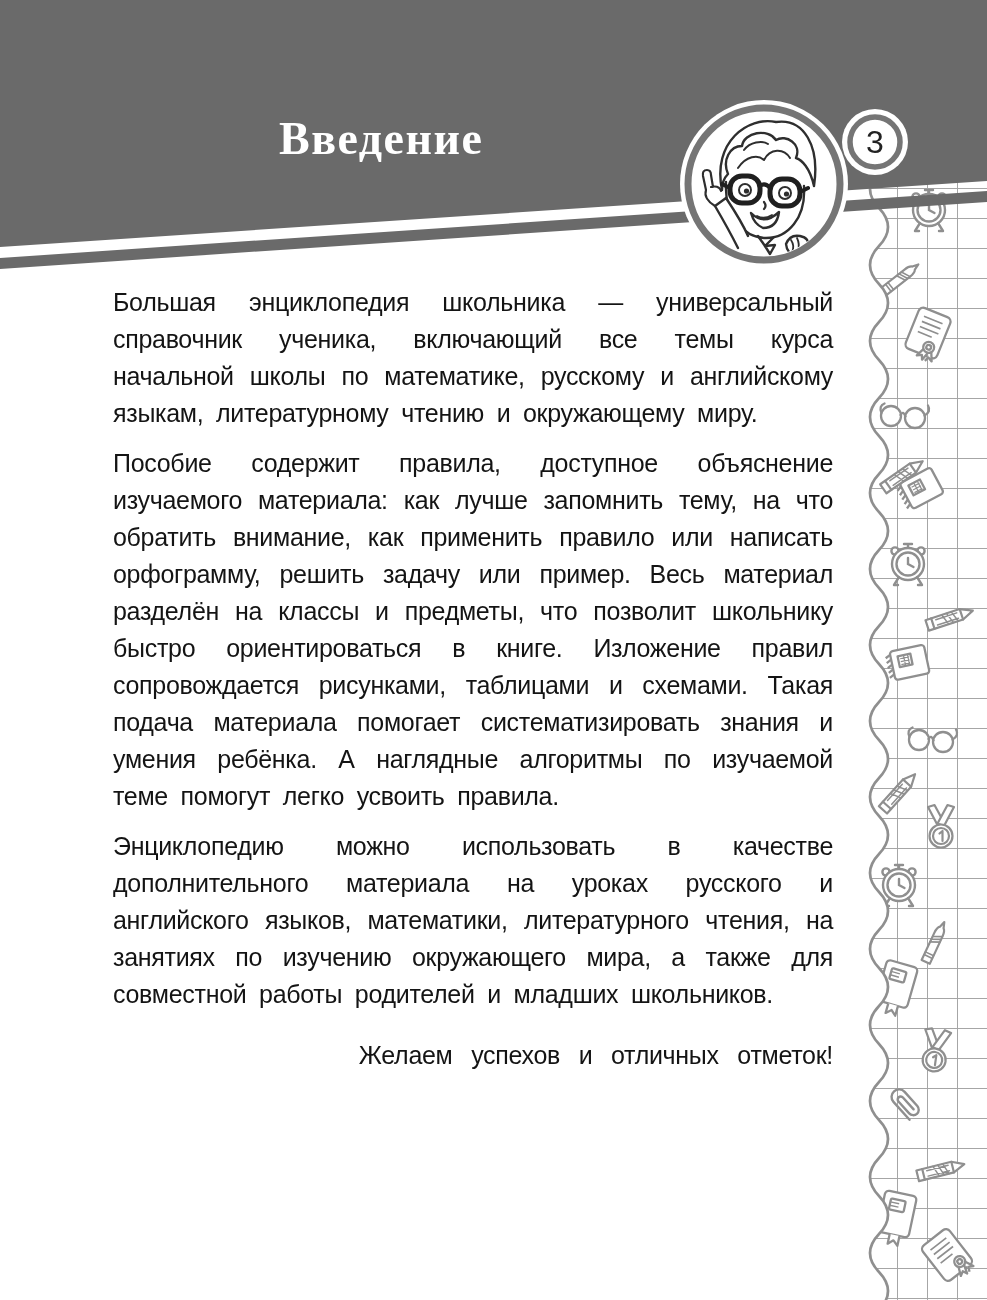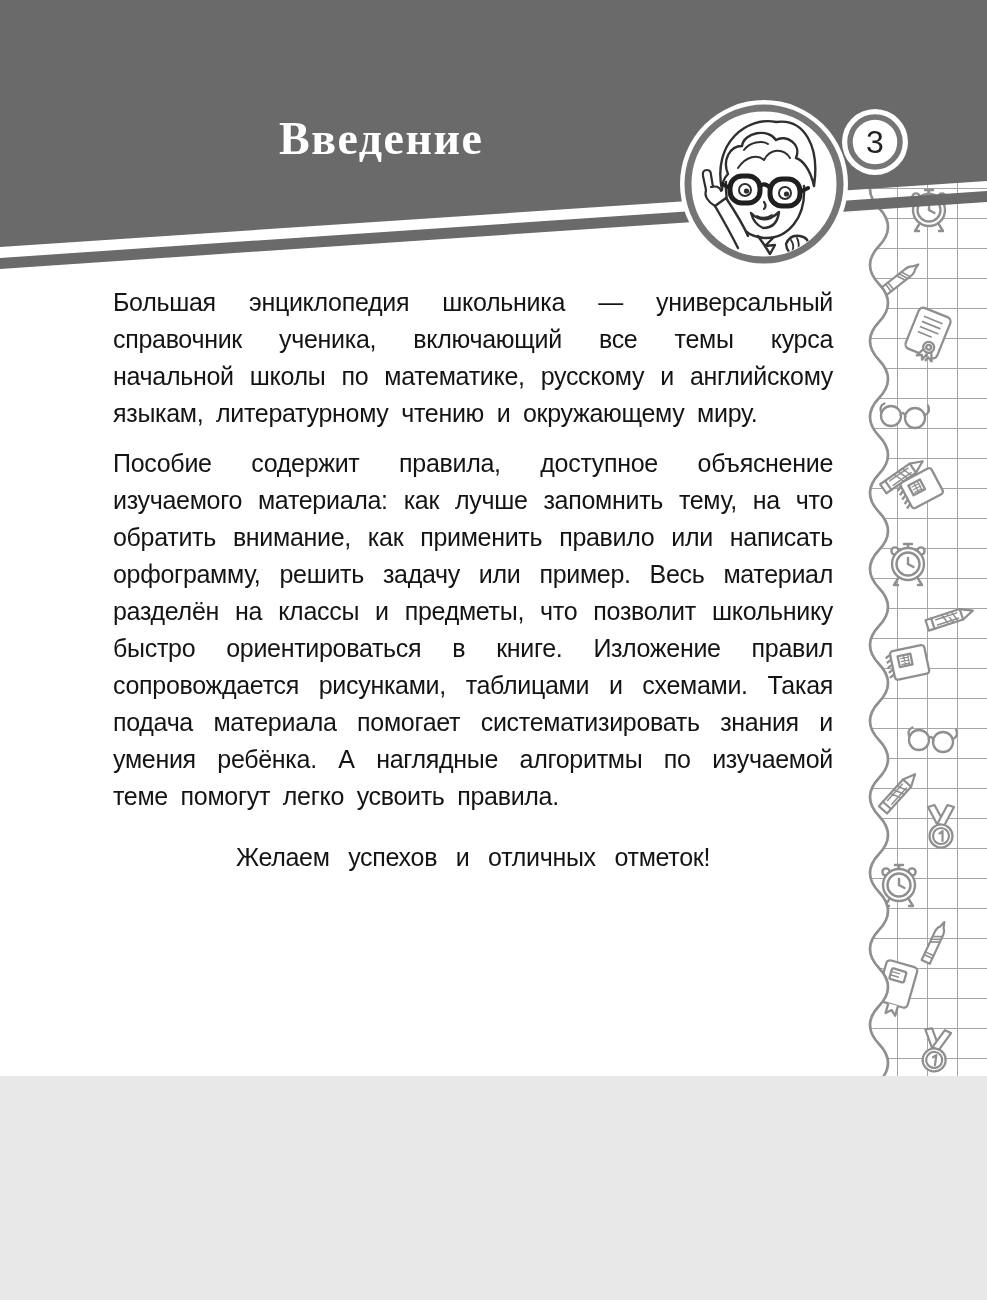--- a/index.html
+++ b/index.html
@@ -1,17 +1,17 @@
 <!DOCTYPE html>
 <html lang="ru"><head>
 <meta charset="utf-8">
 <style>
   html,body{margin:0;padding:0;background:#e8e8e8;}
   .page{
-    position:relative;width:987px;height:1076px;background:#ffffff;
+    position:relative;width:987px;height:1300px;background:#ffffff;
     overflow:hidden;font-family:"Liberation Sans",sans-serif;
   }
   
   .band{
     position:absolute;left:0;top:0;width:987px;height:1300px;background:#6a6a6a;
     clip-path:polygon(0 0,987px 0,987px 181px,0 247px);
   }
   
   .stripe{
     position:absolute;left:0;top:0;width:987px;height:1300px;background:#6a6a6a;
@@ -23,21 +23,21 @@
     font-size:46px;line-height:46px;color:#ffffff;letter-spacing:1.5px;
   }
   .sidebar-svg{position:absolute;left:855px;top:170px;}
   .mascot{position:absolute;left:678px;top:98px;}
   .pagenum{position:absolute;left:840px;top:107px;}
   .content{
     position:absolute;left:113px;top:284px;width:720px;
     color:#141414;font-size:25px;line-height:37px;
   }
   .content p{margin:0 0 13px 0;text-align:justify;word-spacing:6px;letter-spacing:-0.3px;}
-  .content p.closing{text-align:center;word-spacing:12px;margin-top:24px;}
+  .content p.closing{text-align:right;word-spacing:12px;margin-top:24px;}
 </style>
 </head>
 <body>
 
 <div class="page">
 
   <svg class="sidebar-svg" width="132" height="1130" viewBox="0 0 132 1130">
     <defs>
       <pattern id="grid" width="30" height="30" patternUnits="userSpaceOnUse" x="12" y="18">
         <path d="M30 0H0V30" fill="none" stroke="#a6a6a6" stroke-width="2"></path>
@@ -185,16 +185,17 @@
 
   <svg class="pagenum" width="70" height="70" viewBox="0 0 70 70">
     <circle cx="35" cy="35" r="33" fill="#ffffff"></circle>
     <circle cx="35" cy="35" r="25" fill="#ffffff" stroke="#757575" stroke-width="5.5"></circle>
     <text x="35" y="46" text-anchor="middle" font-family="Liberation Sans, sans-serif" font-size="32" fill="#222222">3</text>
   </svg>
 
   <div class="content">
     <p>Большая энциклопедия школьника — универсальный справочник ученика, включающий все темы курса начальной школы по математике, русскому и английскому языкам, литературному чтению и окружающему миру.</p>
     <p>Пособие содержит правила, доступное объяснение изучаемого материала: как лучше запомнить тему, на что обратить внимание, как применить правило или написать орфограмму, решить задачу или пример. Весь материал разделён на классы и предметы, что позволит школьнику быстро ориентироваться в книге. Изложение правил сопровождается рисунками, таблицами и схемами. Такая подача материала помогает систематизировать знания и умения ребёнка. А наглядные алгоритмы по изучаемой теме помогут легко усвоить правила.</p>
+    <p>Энциклопедию можно использовать в качестве дополнительного материала на уроках русского и английского языков, математики, литературного чтения, на занятиях по изучению окружающего мира, а также для совместной работы родителей и младших школьников.</p>
     <p class="closing">Желаем успехов и отличных отметок!</p>
   </div>
 
 </div>
 
 </body></html>

